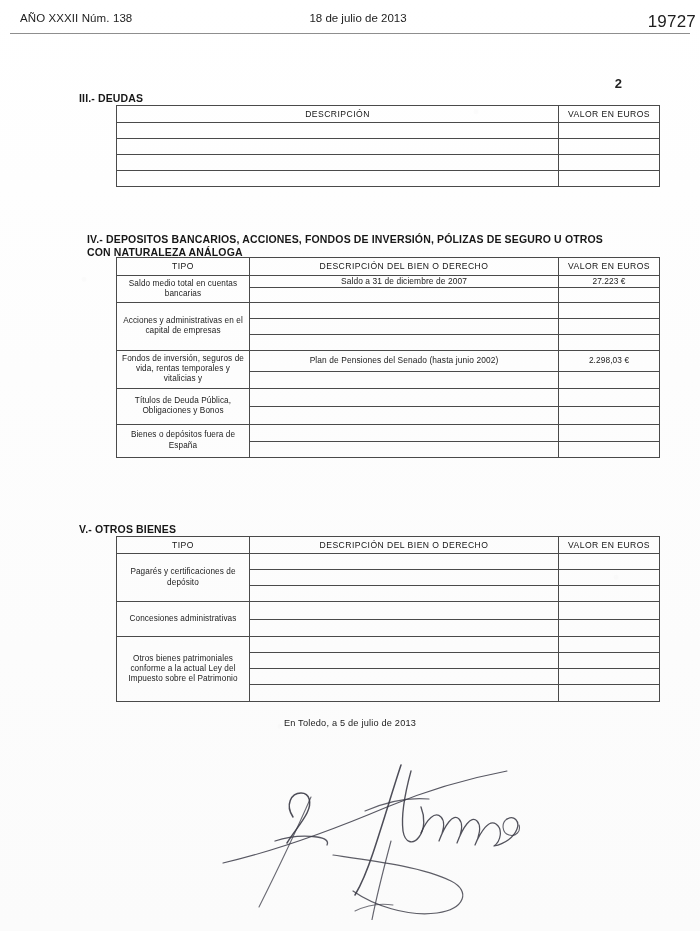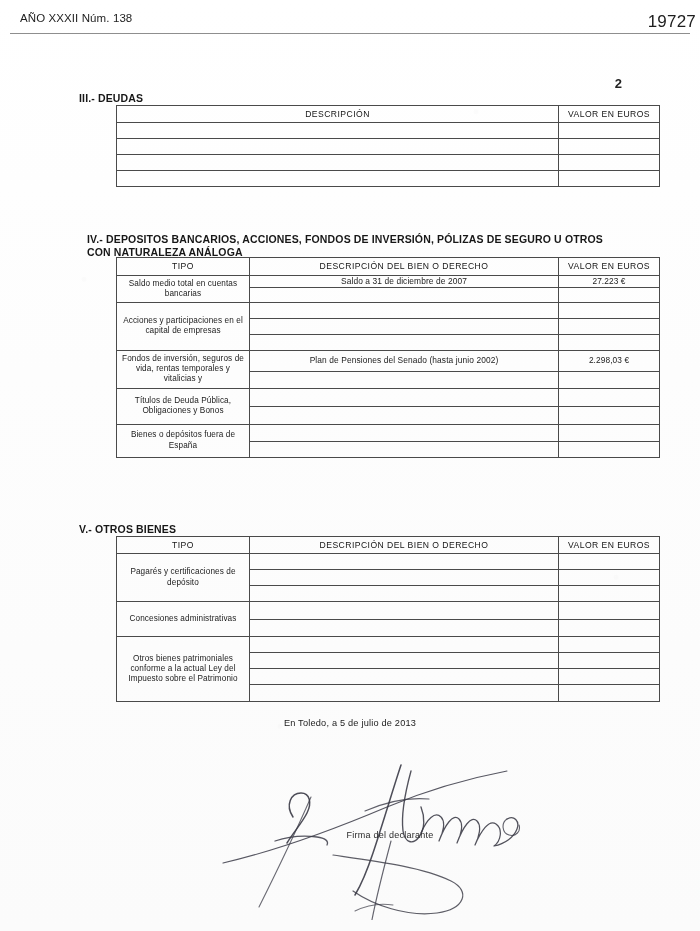--- a/index.html
+++ b/index.html
@@ -108,20 +108,21 @@
   }
 </style>
 </head>
 <body>
 
 <div class="paper"></div>
 <div class="scan-noise"></div>
 
 <div class="runhead">
   <span class="rh-left">AÑO XXXII  Núm. 138</span>
+  <span class="rh-center">18 de julio de 2013</span>
   <span class="rh-right">19727</span>
 </div>
 <div class="rule"></div>
 
 <div class="pageno">2</div>
 
 <div class="sec-title" style="left:79px;top:92px;">III.- DEUDAS</div>
 
 <table class="doc" style="left:79px;top:105px;width:543px;">
   <colgroup>
@@ -171,21 +172,21 @@
       <td class="tipo" rowspan="2" style="height:21px;">Saldo medio total en cuentas bancarias</td>
       <td>Saldo a 31 de diciembre de 2007</td>
       <td class="val">27.223 €</td>
     </tr>
     <tr>
       <td style="height:14px;"></td>
       <td class="val"></td>
     </tr>
 
     <tr>
-      <td class="tipo" rowspan="3">Acciones y participaciones en el capital de empresas</td>
+      <td class="tipo" rowspan="3">Acciones y administrativas en el capital de empresas</td>
       <td style="height:15px;"></td>
       <td class="val"></td>
     </tr>
     <tr>
       <td style="height:15px;"></td>
       <td class="val"></td>
     </tr>
     <tr>
       <td style="height:15px;"></td>
       <td class="val"></td>
@@ -309,14 +310,13 @@
 
       <path d="M292 74 C 286 78, 287 88, 294 90 C 301 92, 306 86, 304 80" stroke-width="1.1" opacity=".8"></path>
 
       <path d="M118 110 C 160 116, 208 122, 236 136 C 256 146, 250 164, 222 168
                C 192 172, 158 160, 138 146" stroke-width="1.2" opacity=".82"></path>
 
       <path d="M176 96 C 168 126, 160 158, 156 180" stroke-width="1.15" opacity=".78"></path>
       <path d="M140 166 C 152 160, 166 158, 178 160" stroke-width="1.05" opacity=".7"></path>
     </g>
   </svg>
-  <div class="sig-caption">Firma del declarante</div>
 </div>
 
 </body></html>

